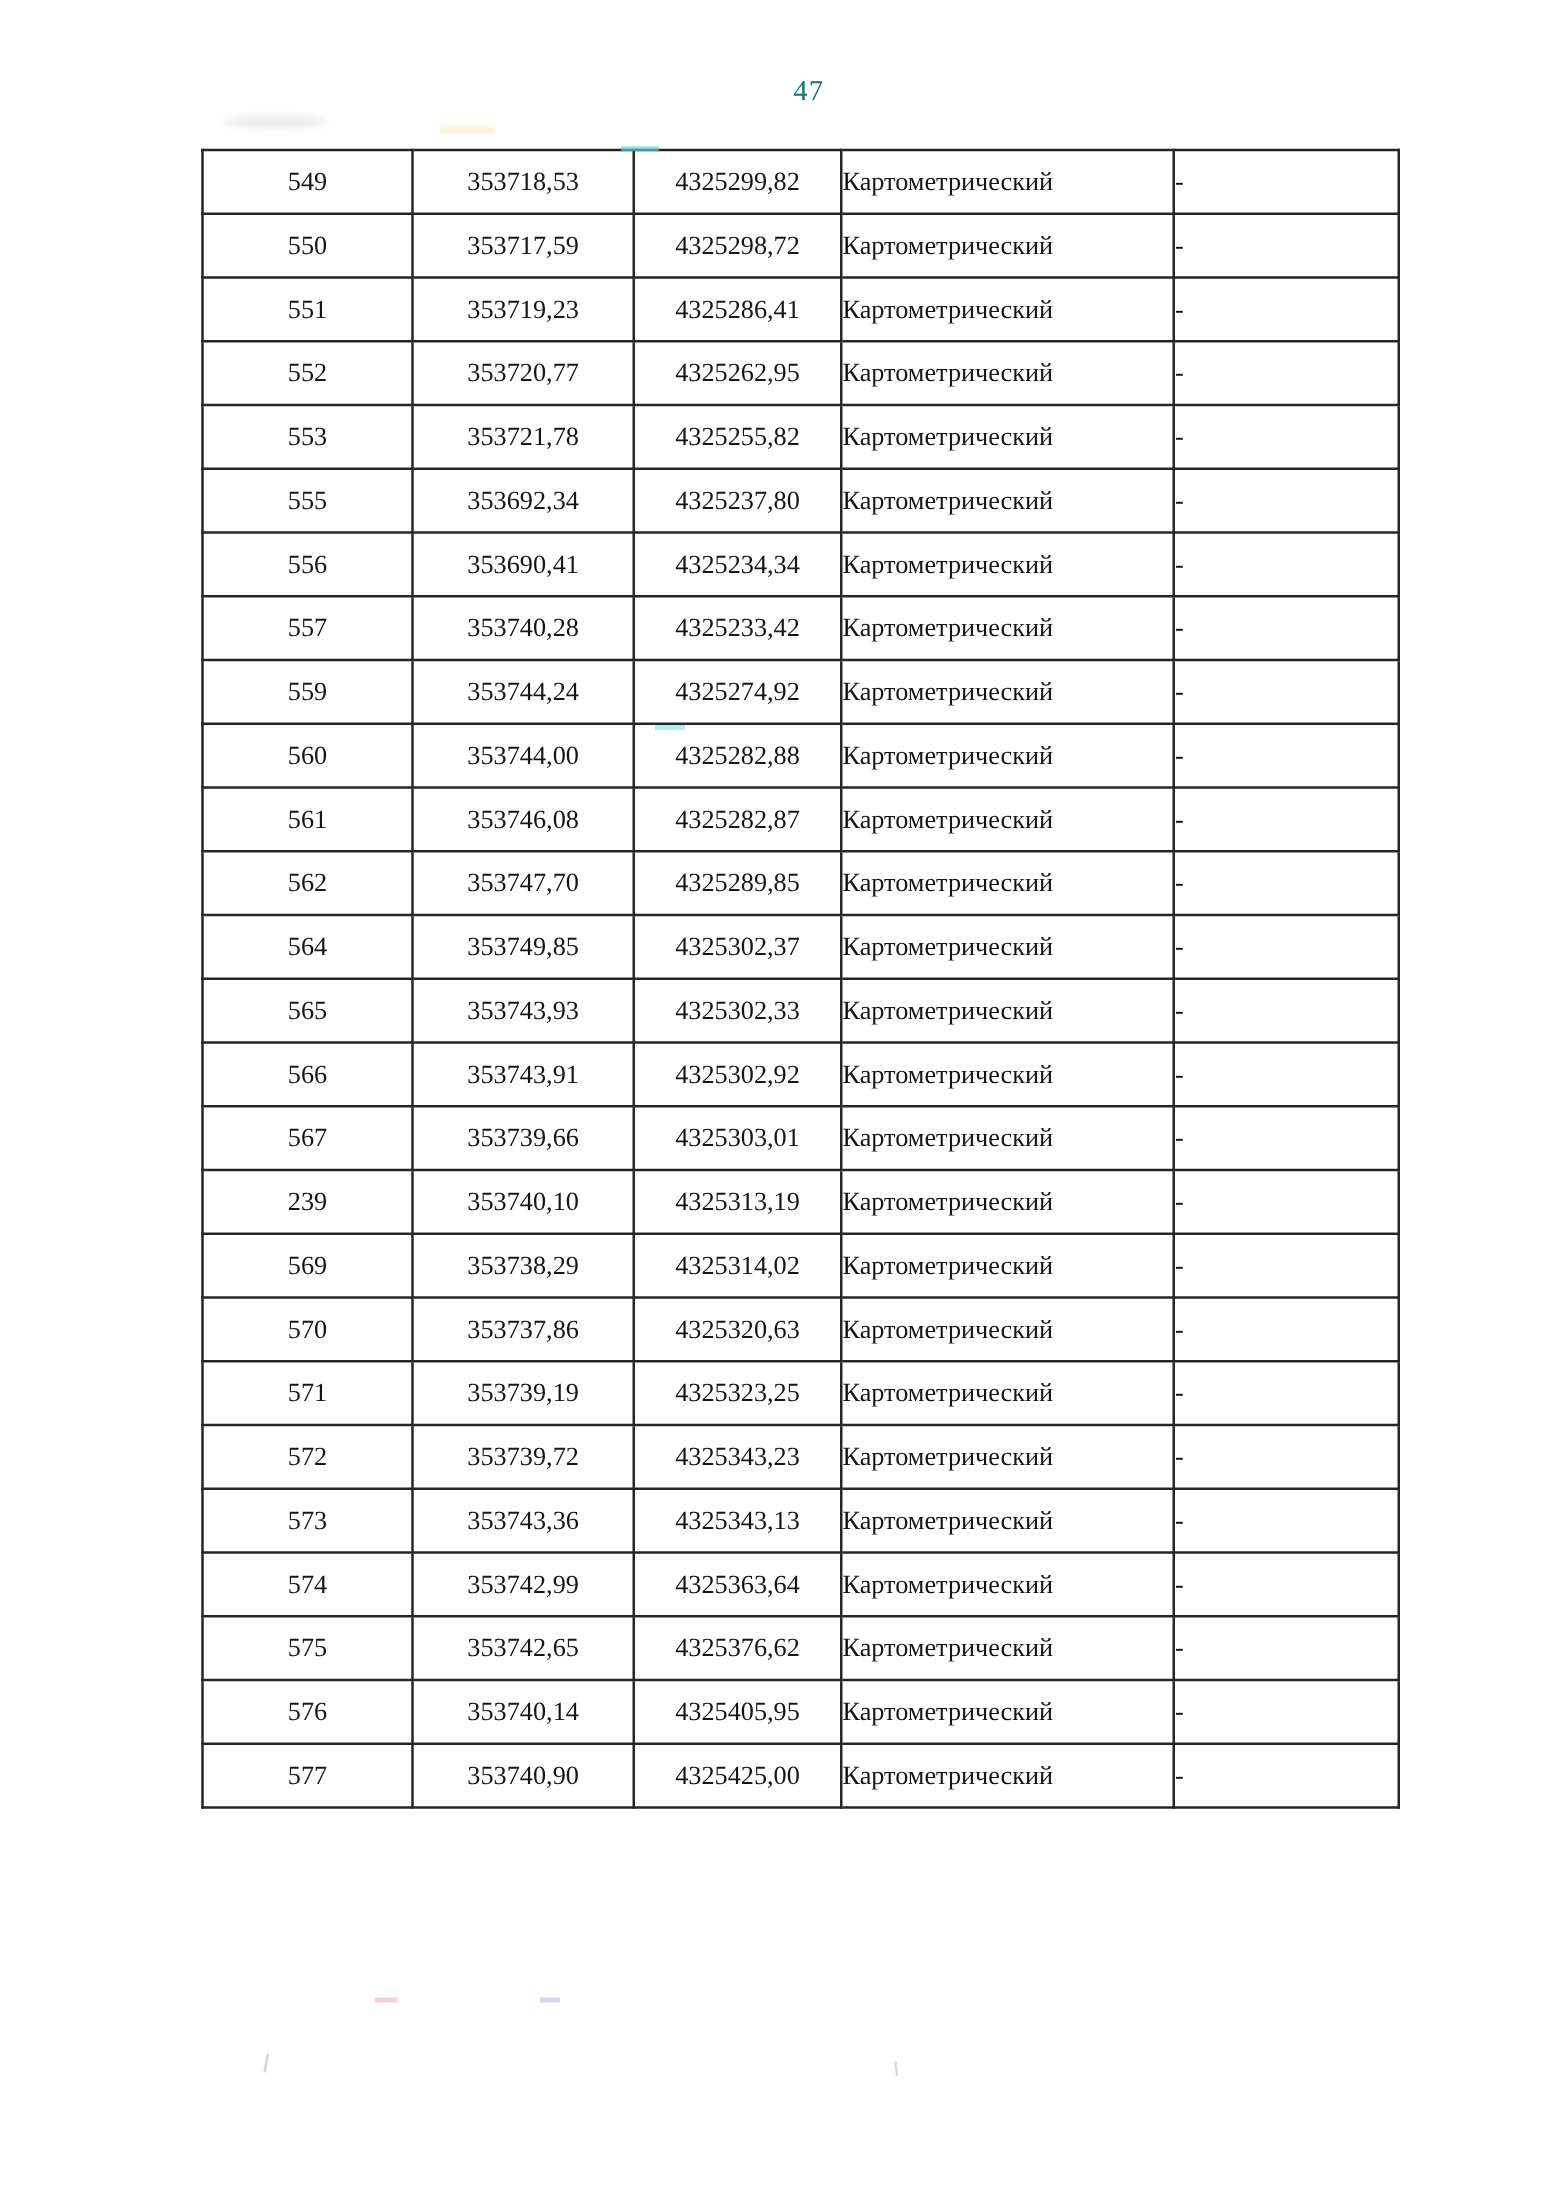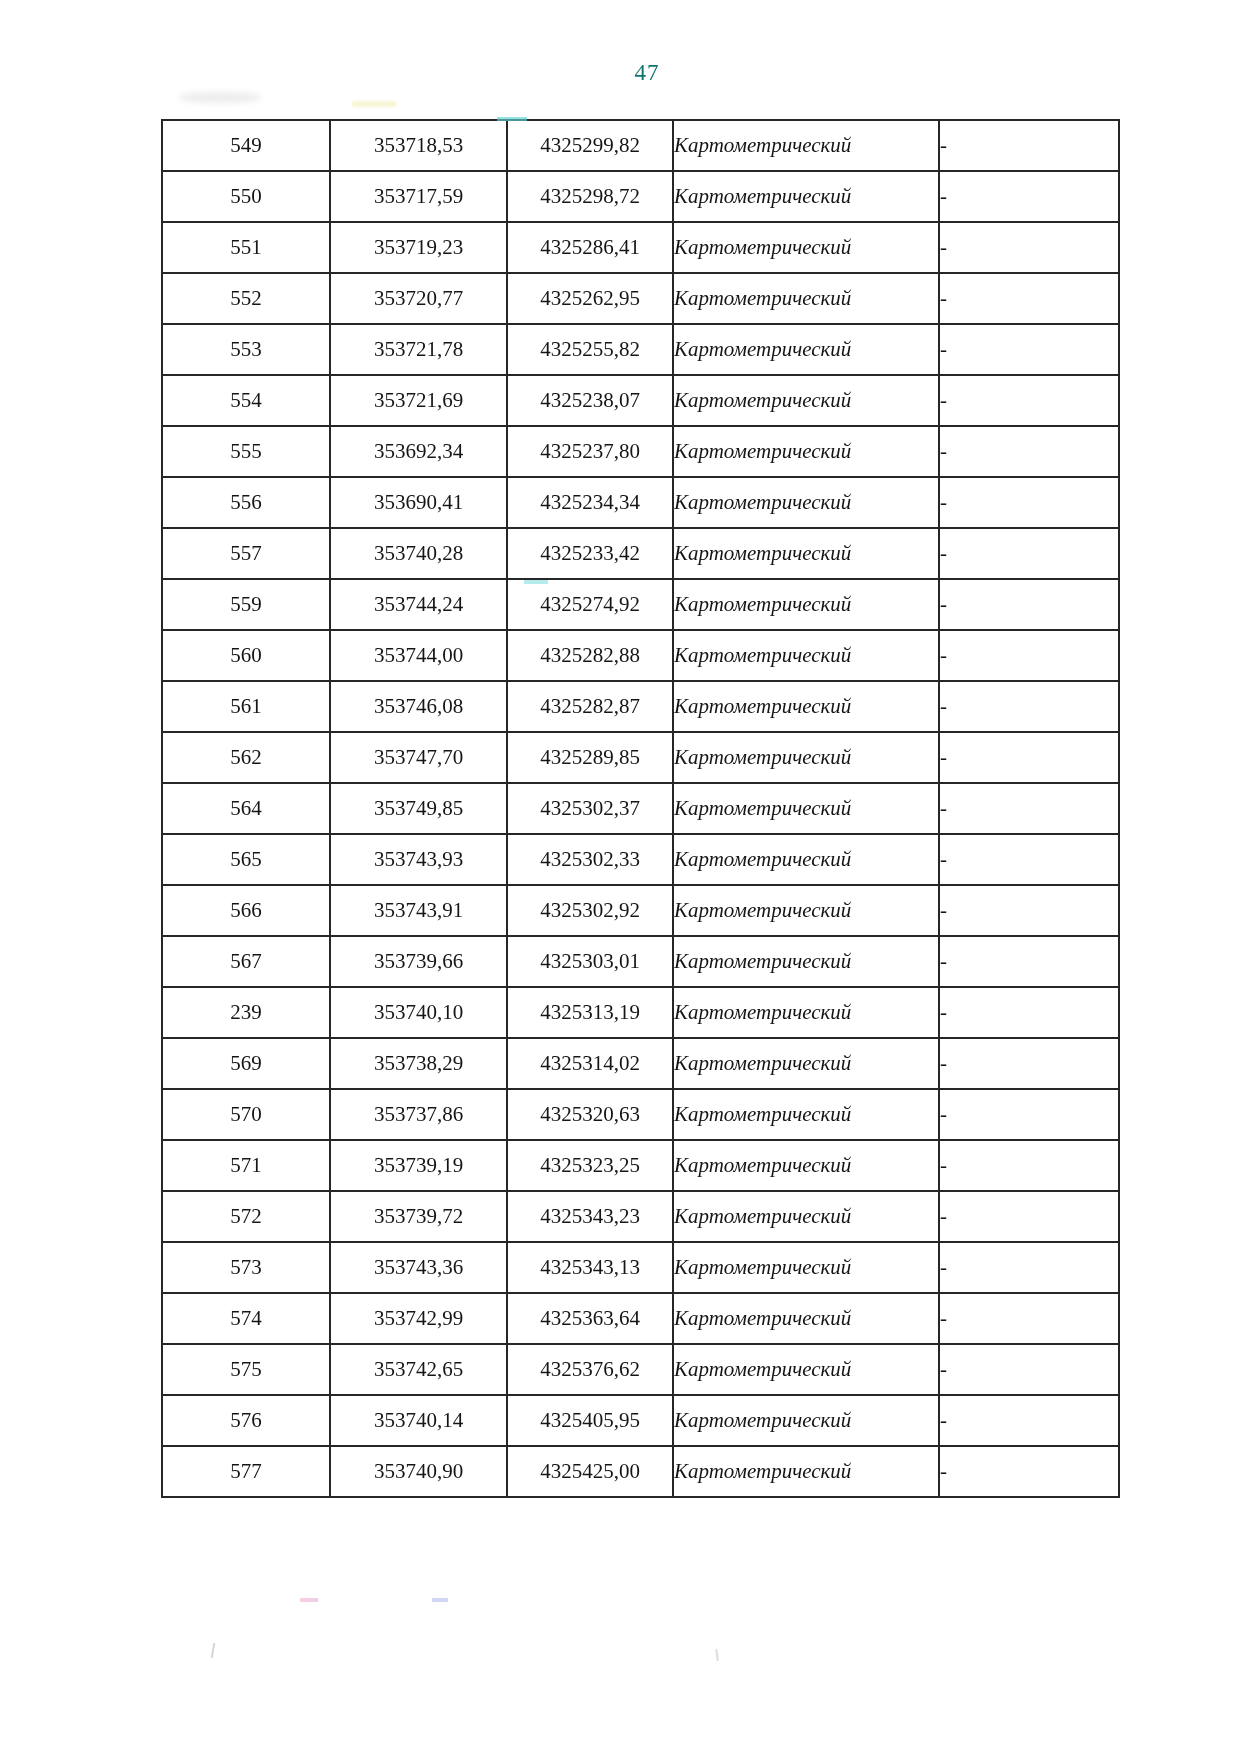--- a/index.html
+++ b/index.html
@@ -37,21 +37,21 @@
     border: 2px solid #262626;
     height: 49px;
     font-size: 21px;
     color: #151515;
     vertical-align: middle;
     padding: 0;
     white-space: nowrap;
     overflow: hidden;
   }
   td.c-num, td.c-x, td.c-y { text-align: center; }
-  td.c-method { text-align: left; padding-left: 8px; font-style: italic; }
+  td.c-method { text-align: left; padding-left: 8px; }
   td.c-note { text-align: left; padding-left: 13px; }
 
   
   .artifact { position: absolute; pointer-events: none; }
   .smudge-top {
     left: 178px; top: 92px; width: 84px; height: 11px;
     background: #9a9a9a; opacity: 0.18; filter: blur(3px);
     border-radius: 50%;
   }
   .tick-yellow-top {
@@ -130,27 +130,20 @@
   </tr>
 
   <tr>
     <td class="c-num">553</td>
     <td class="c-x">353721,78</td>
     <td class="c-y">4325255,82</td>
     <td class="c-method">Картометрический</td>
     <td class="c-note">-</td>
   </tr>
 
-  <tr>
-    <td class="c-num">554</td>
-    <td class="c-x">353721,69</td>
-    <td class="c-y">4325238,07</td>
-    <td class="c-method">Картометрический</td>
-    <td class="c-note">-</td>
-  </tr>
 
   <tr>
     <td class="c-num">555</td>
     <td class="c-x">353692,34</td>
     <td class="c-y">4325237,80</td>
     <td class="c-method">Картометрический</td>
     <td class="c-note">-</td>
   </tr>
 
   <tr>

